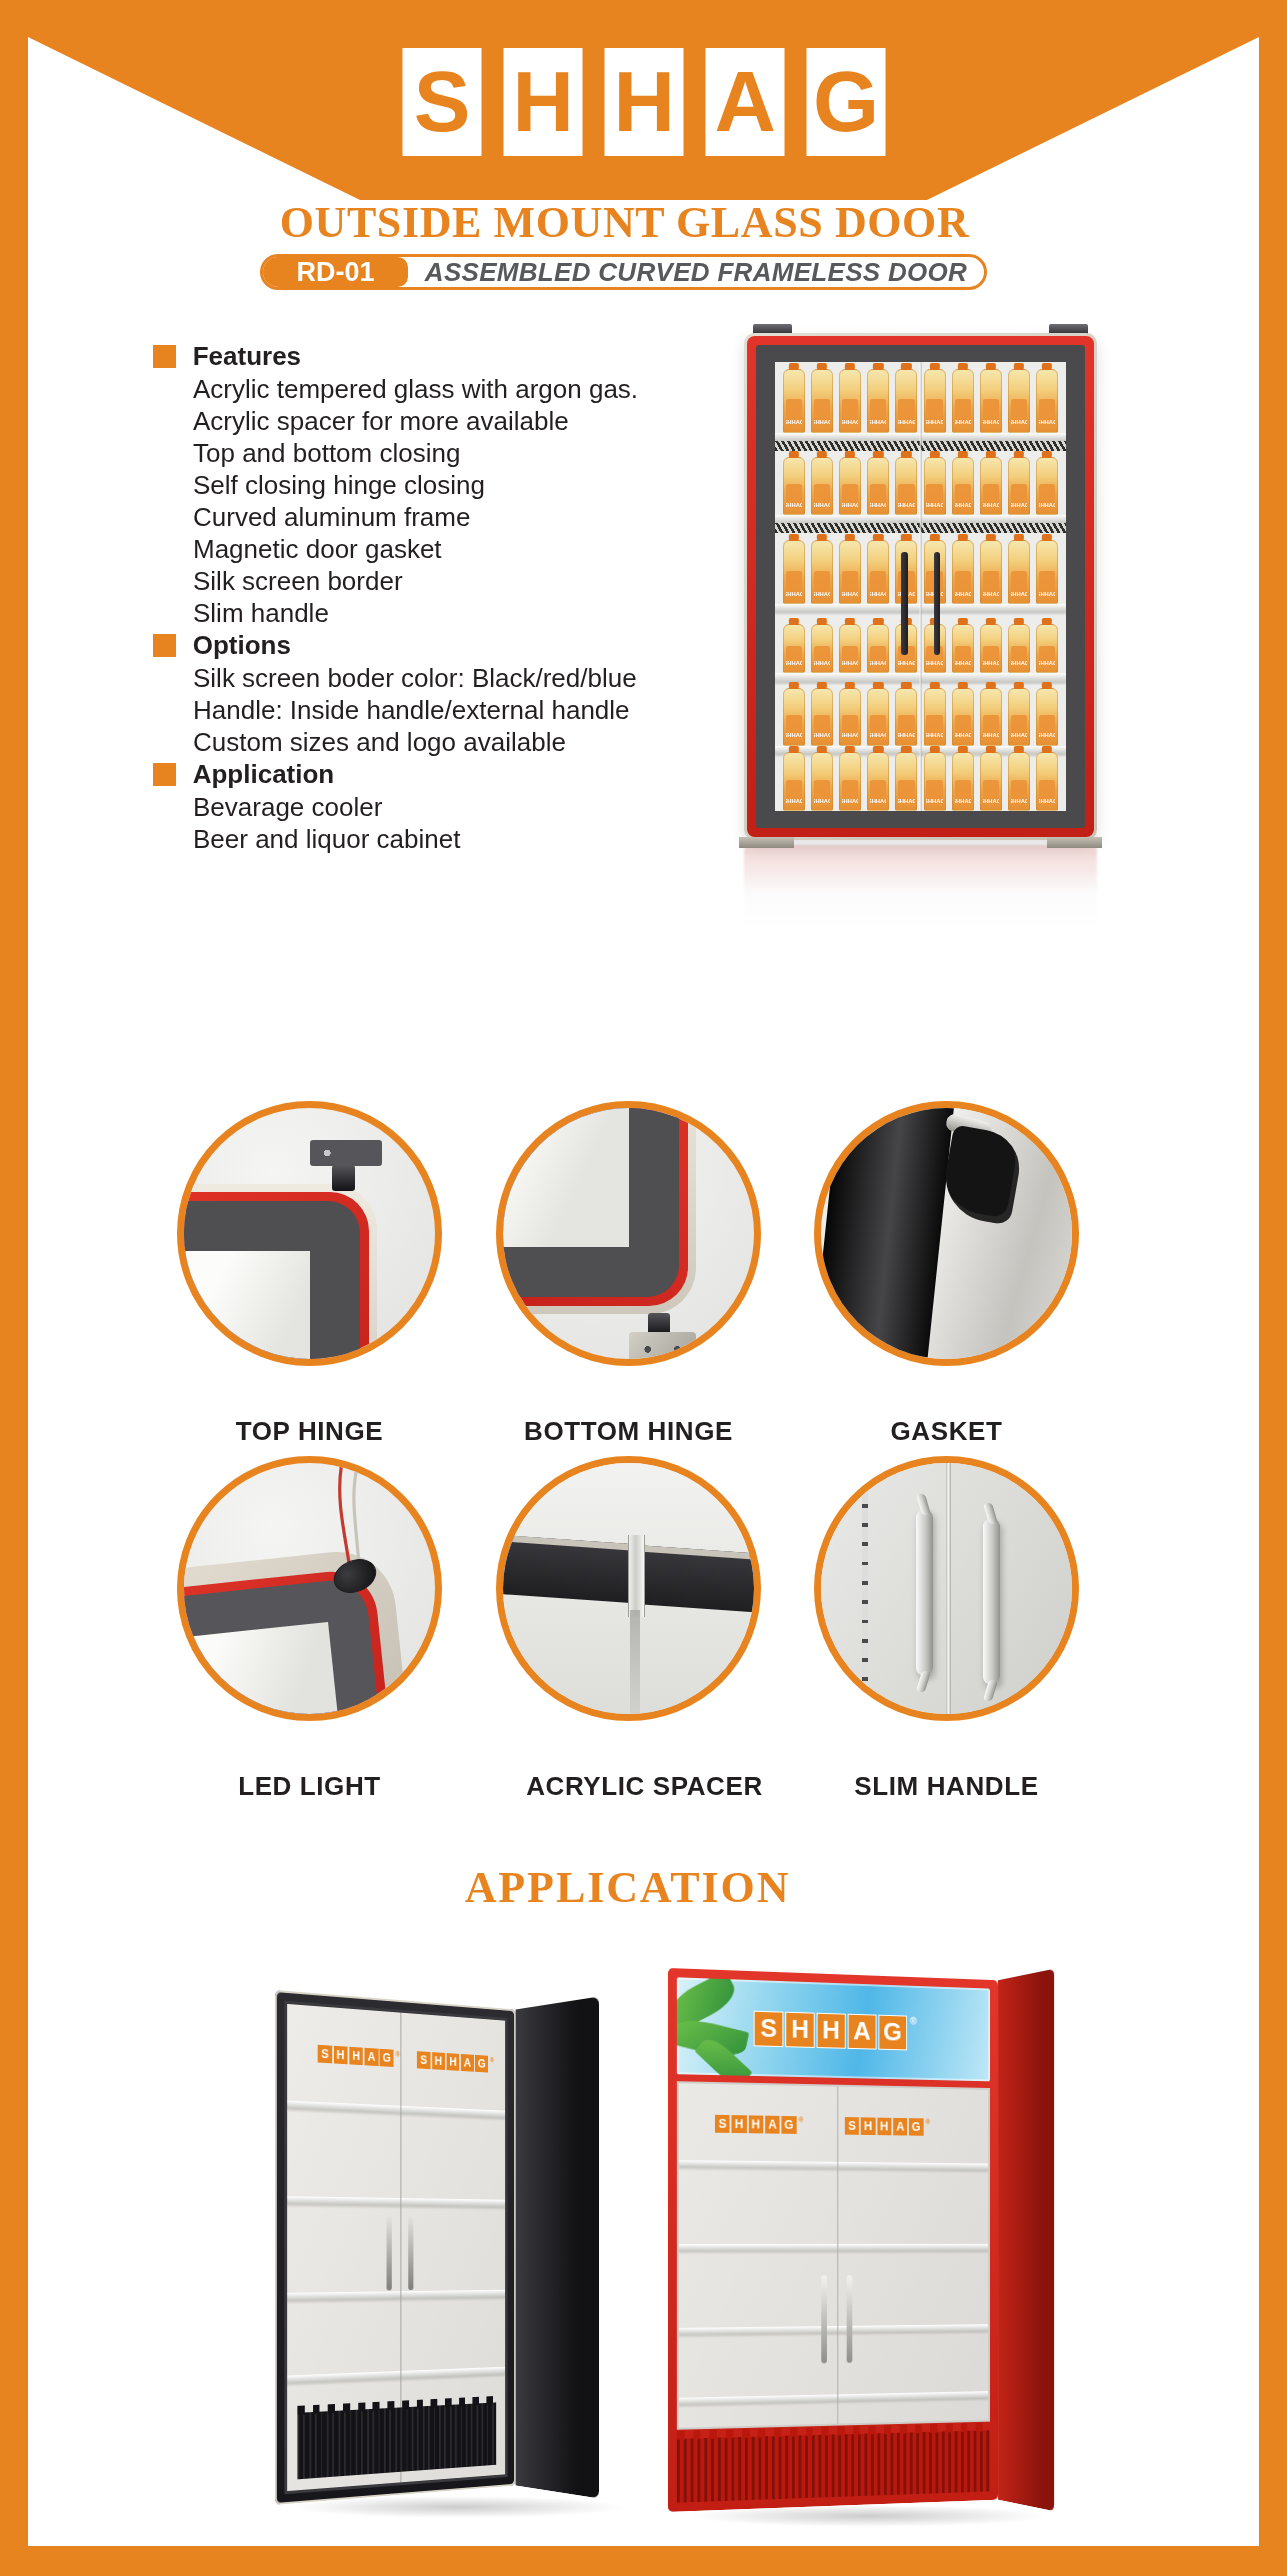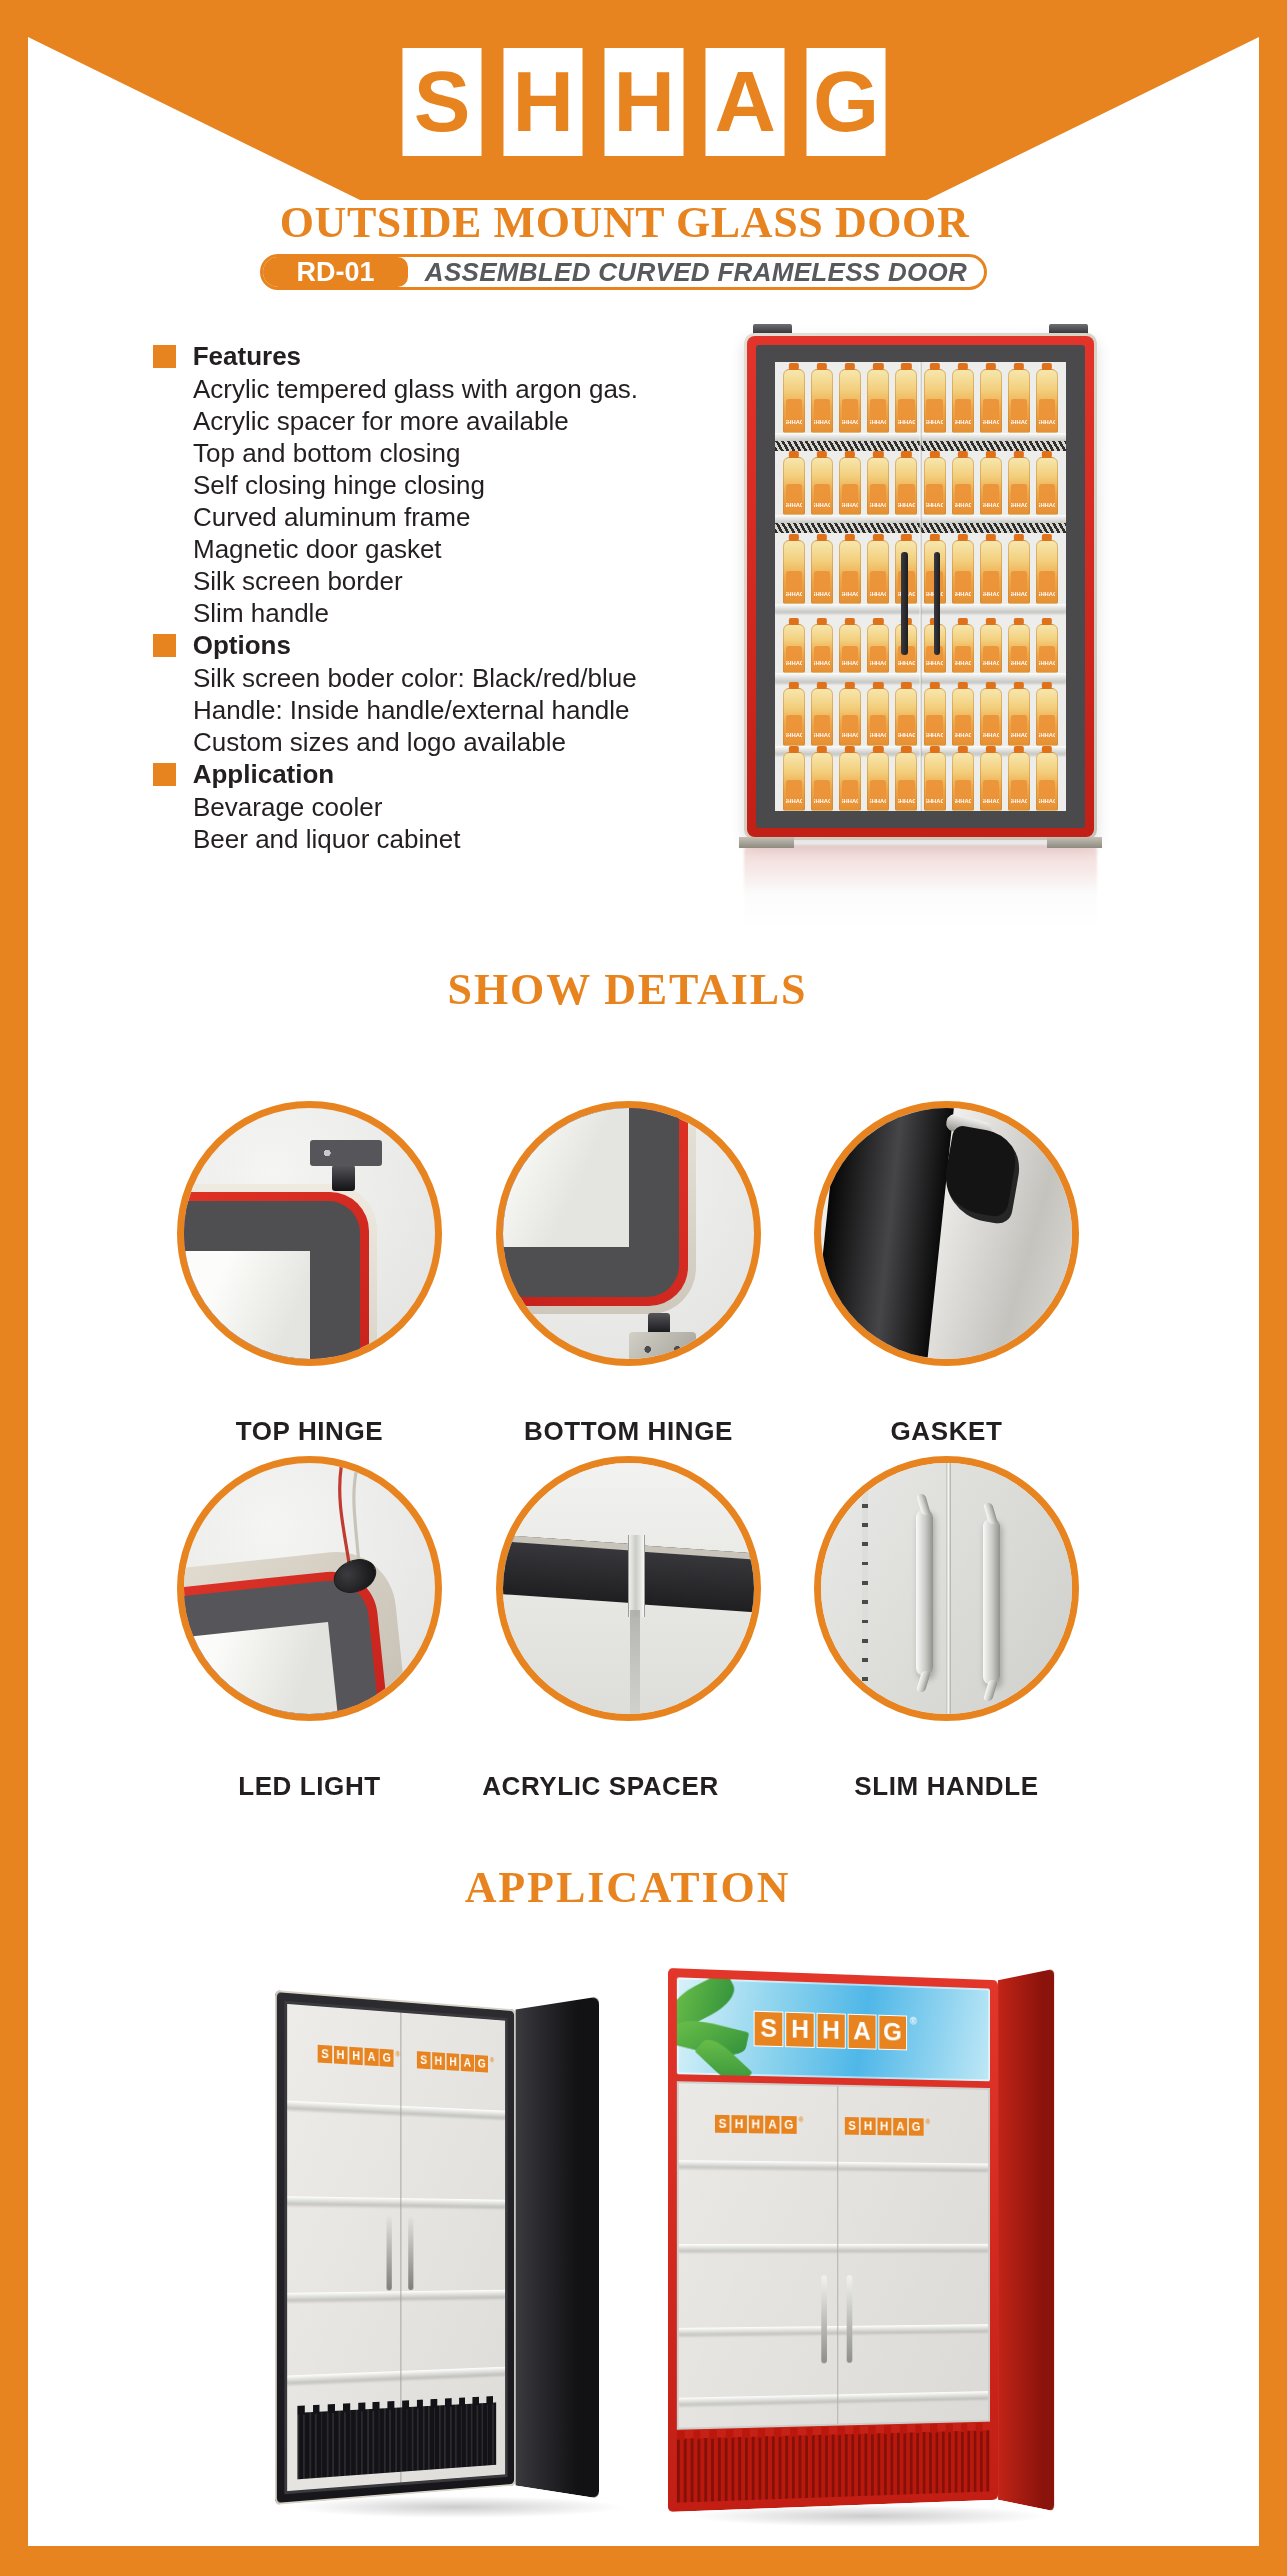--- a/index.html
+++ b/index.html
@@ -460,21 +460,20 @@
             <div class="hero-handle r"></div>
           </div>
         </div>
       </div>
     </div>
     <div class="hero-foot fl"></div>
     <div class="hero-foot fr"></div>
   </div>
   <div class="hero-reflection"></div>
 
-  <div class="section-heading" style="top:964px">SHOW DETAILS</div>
 
   <div class="detail-circle" style="left:177px;top:1101px">
     <div class="th-frame">
         <div class="th-red">
           <div class="th-dark">
             <div class="th-glass"></div>
           </div>
         </div>
       </div>
     <div class="th-pin"></div>
@@ -523,21 +522,21 @@
     <div class="as-glassline"></div>
   </div>
   <div class="detail-circle" style="left:814px;top:1456px">
     <div class="sh-bg"></div>
     <div class="sh-rail"></div>
     <div class="sh-seam"></div>
     <div class="sh-h h1"></div>
     <div class="sh-h h2"></div>
   </div>
   <div class="detail-label" style="left:177px;top:1771px">LED LIGHT</div>
-  <div class="detail-label" style="left:468px;top:1771px">ACRYLIC SPACER</div>
+  <div class="detail-label" style="left:512px;top:1771px">ACRYLIC SPACER</div>
   <div class="detail-label" style="left:814px;top:1771px">SLIM HANDLE</div>
 
   <div class="section-heading" style="top:1862px">APPLICATION</div>
 
   <div class="app-black">
     <div class="bk-wrap">
       <div class="bk-front">
         <div class="bk-doors">
           <div class="mini-logo bk-badge1">
               <span>S</span>

